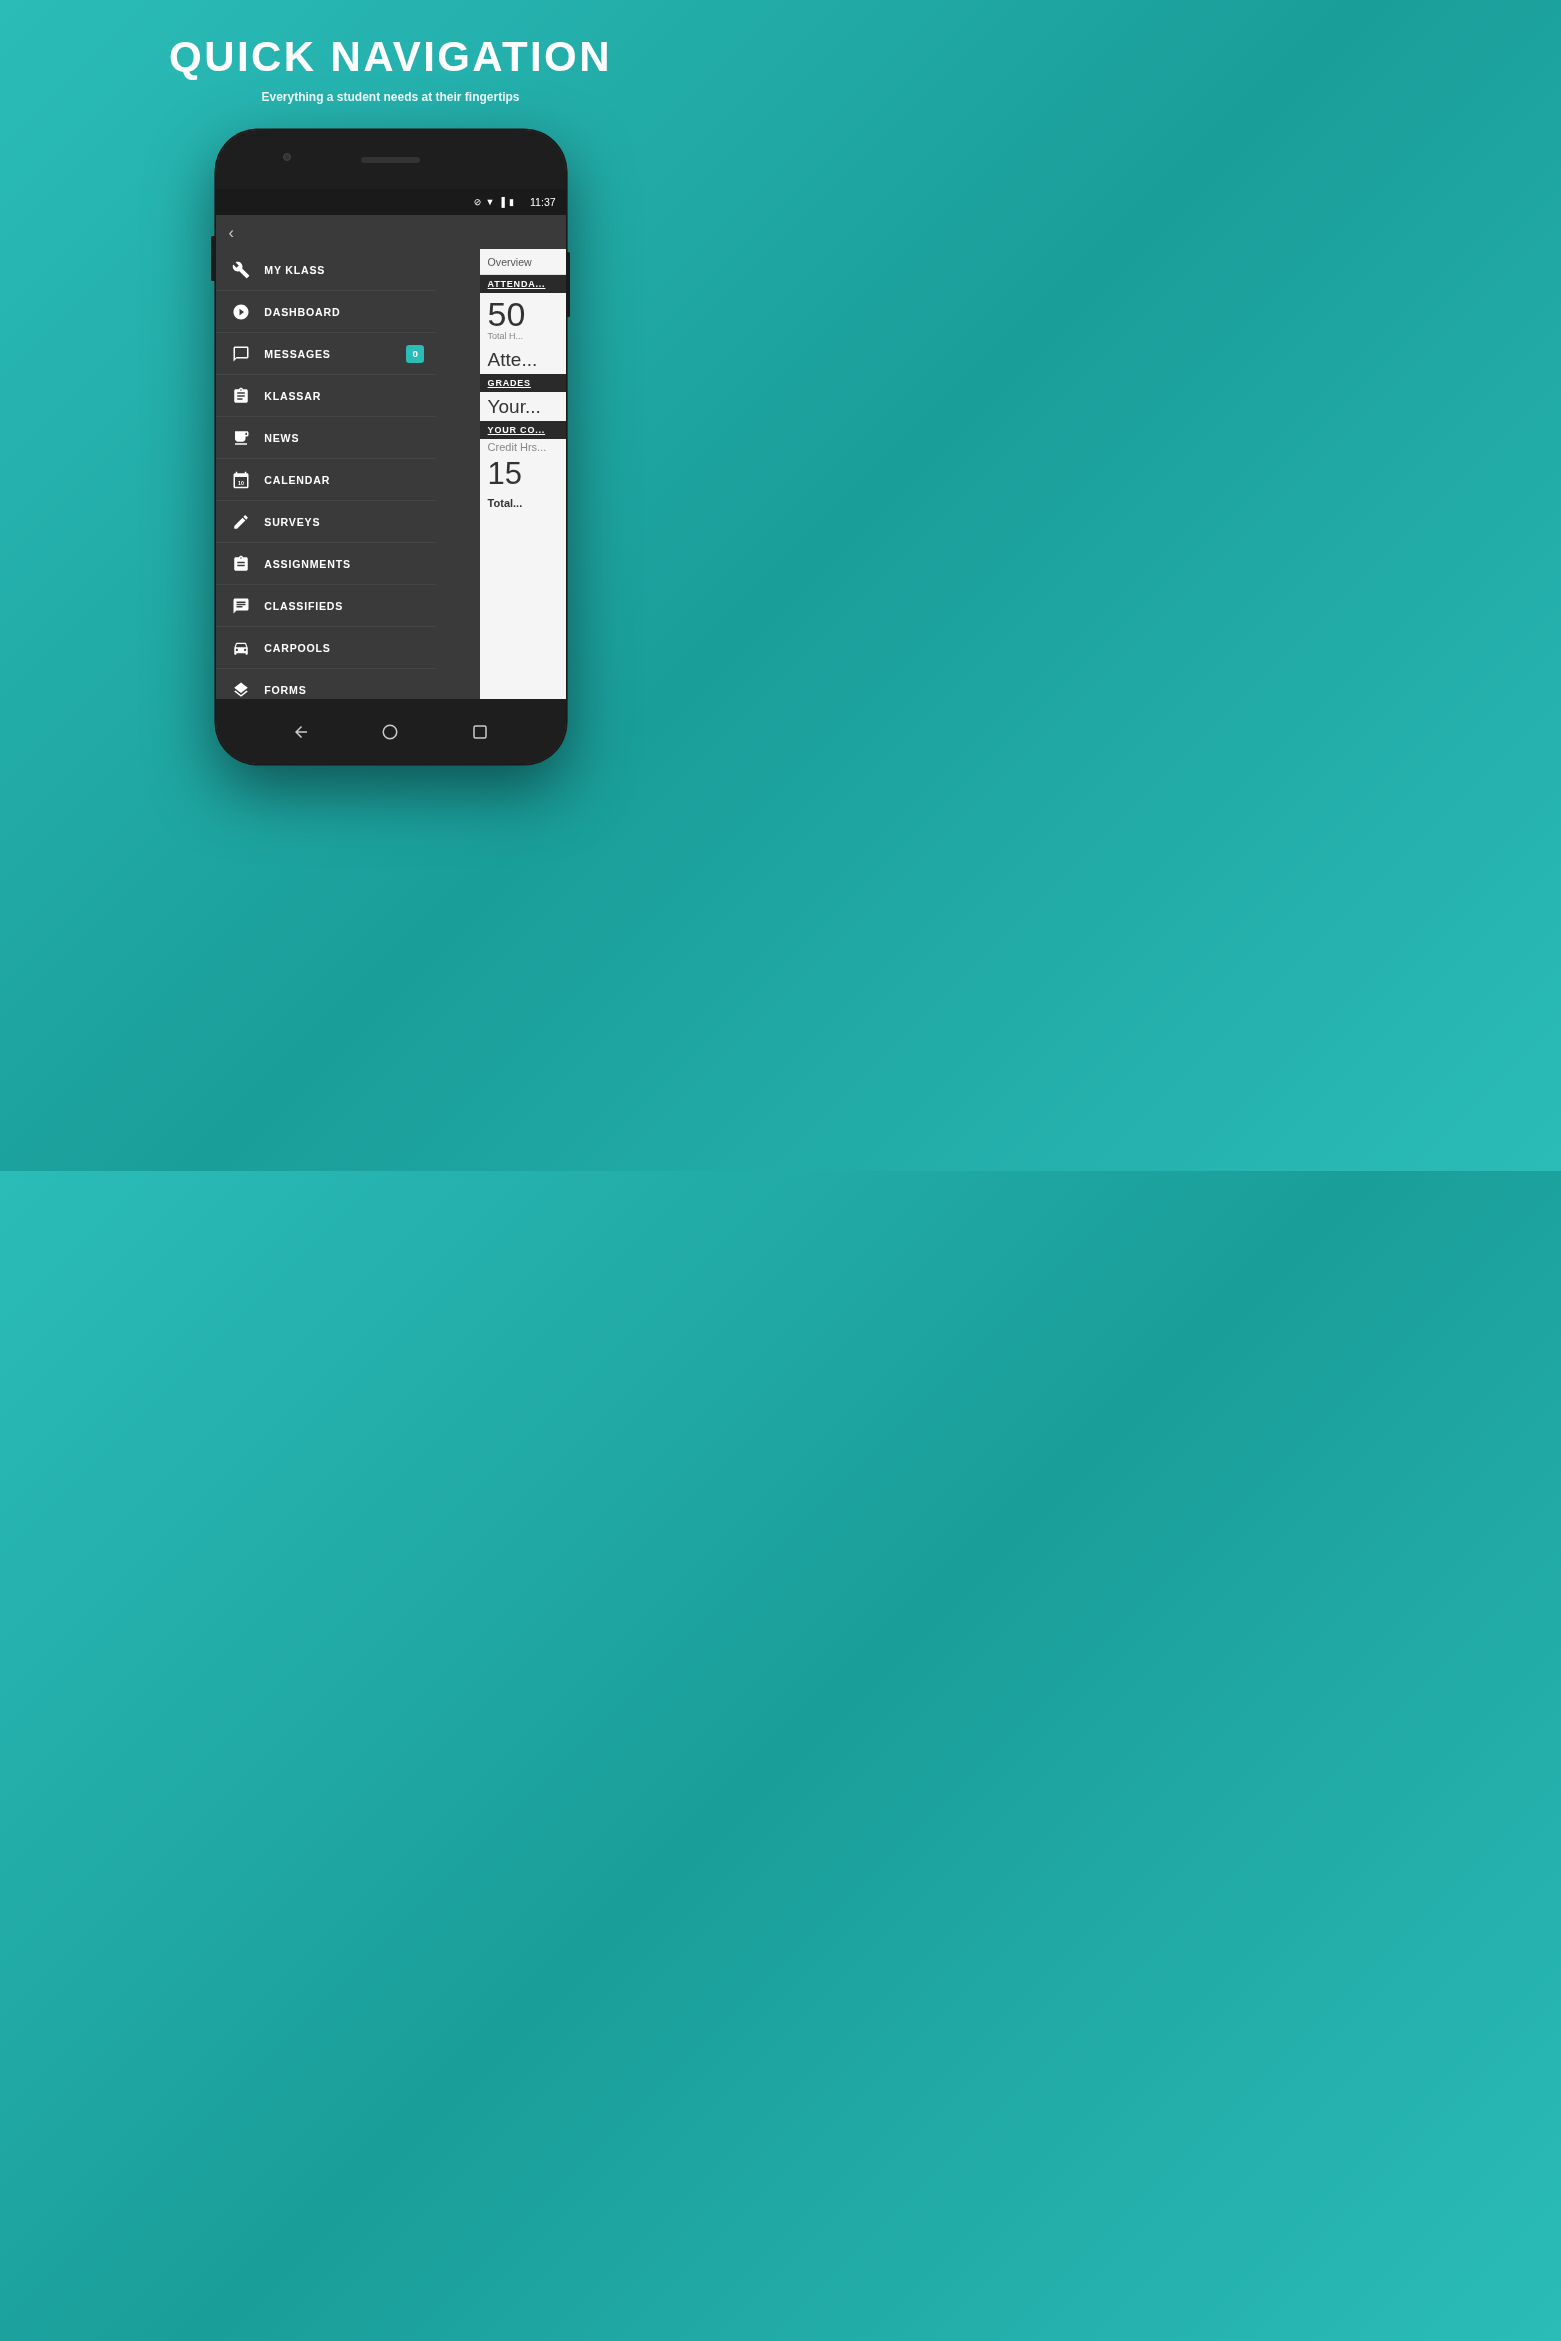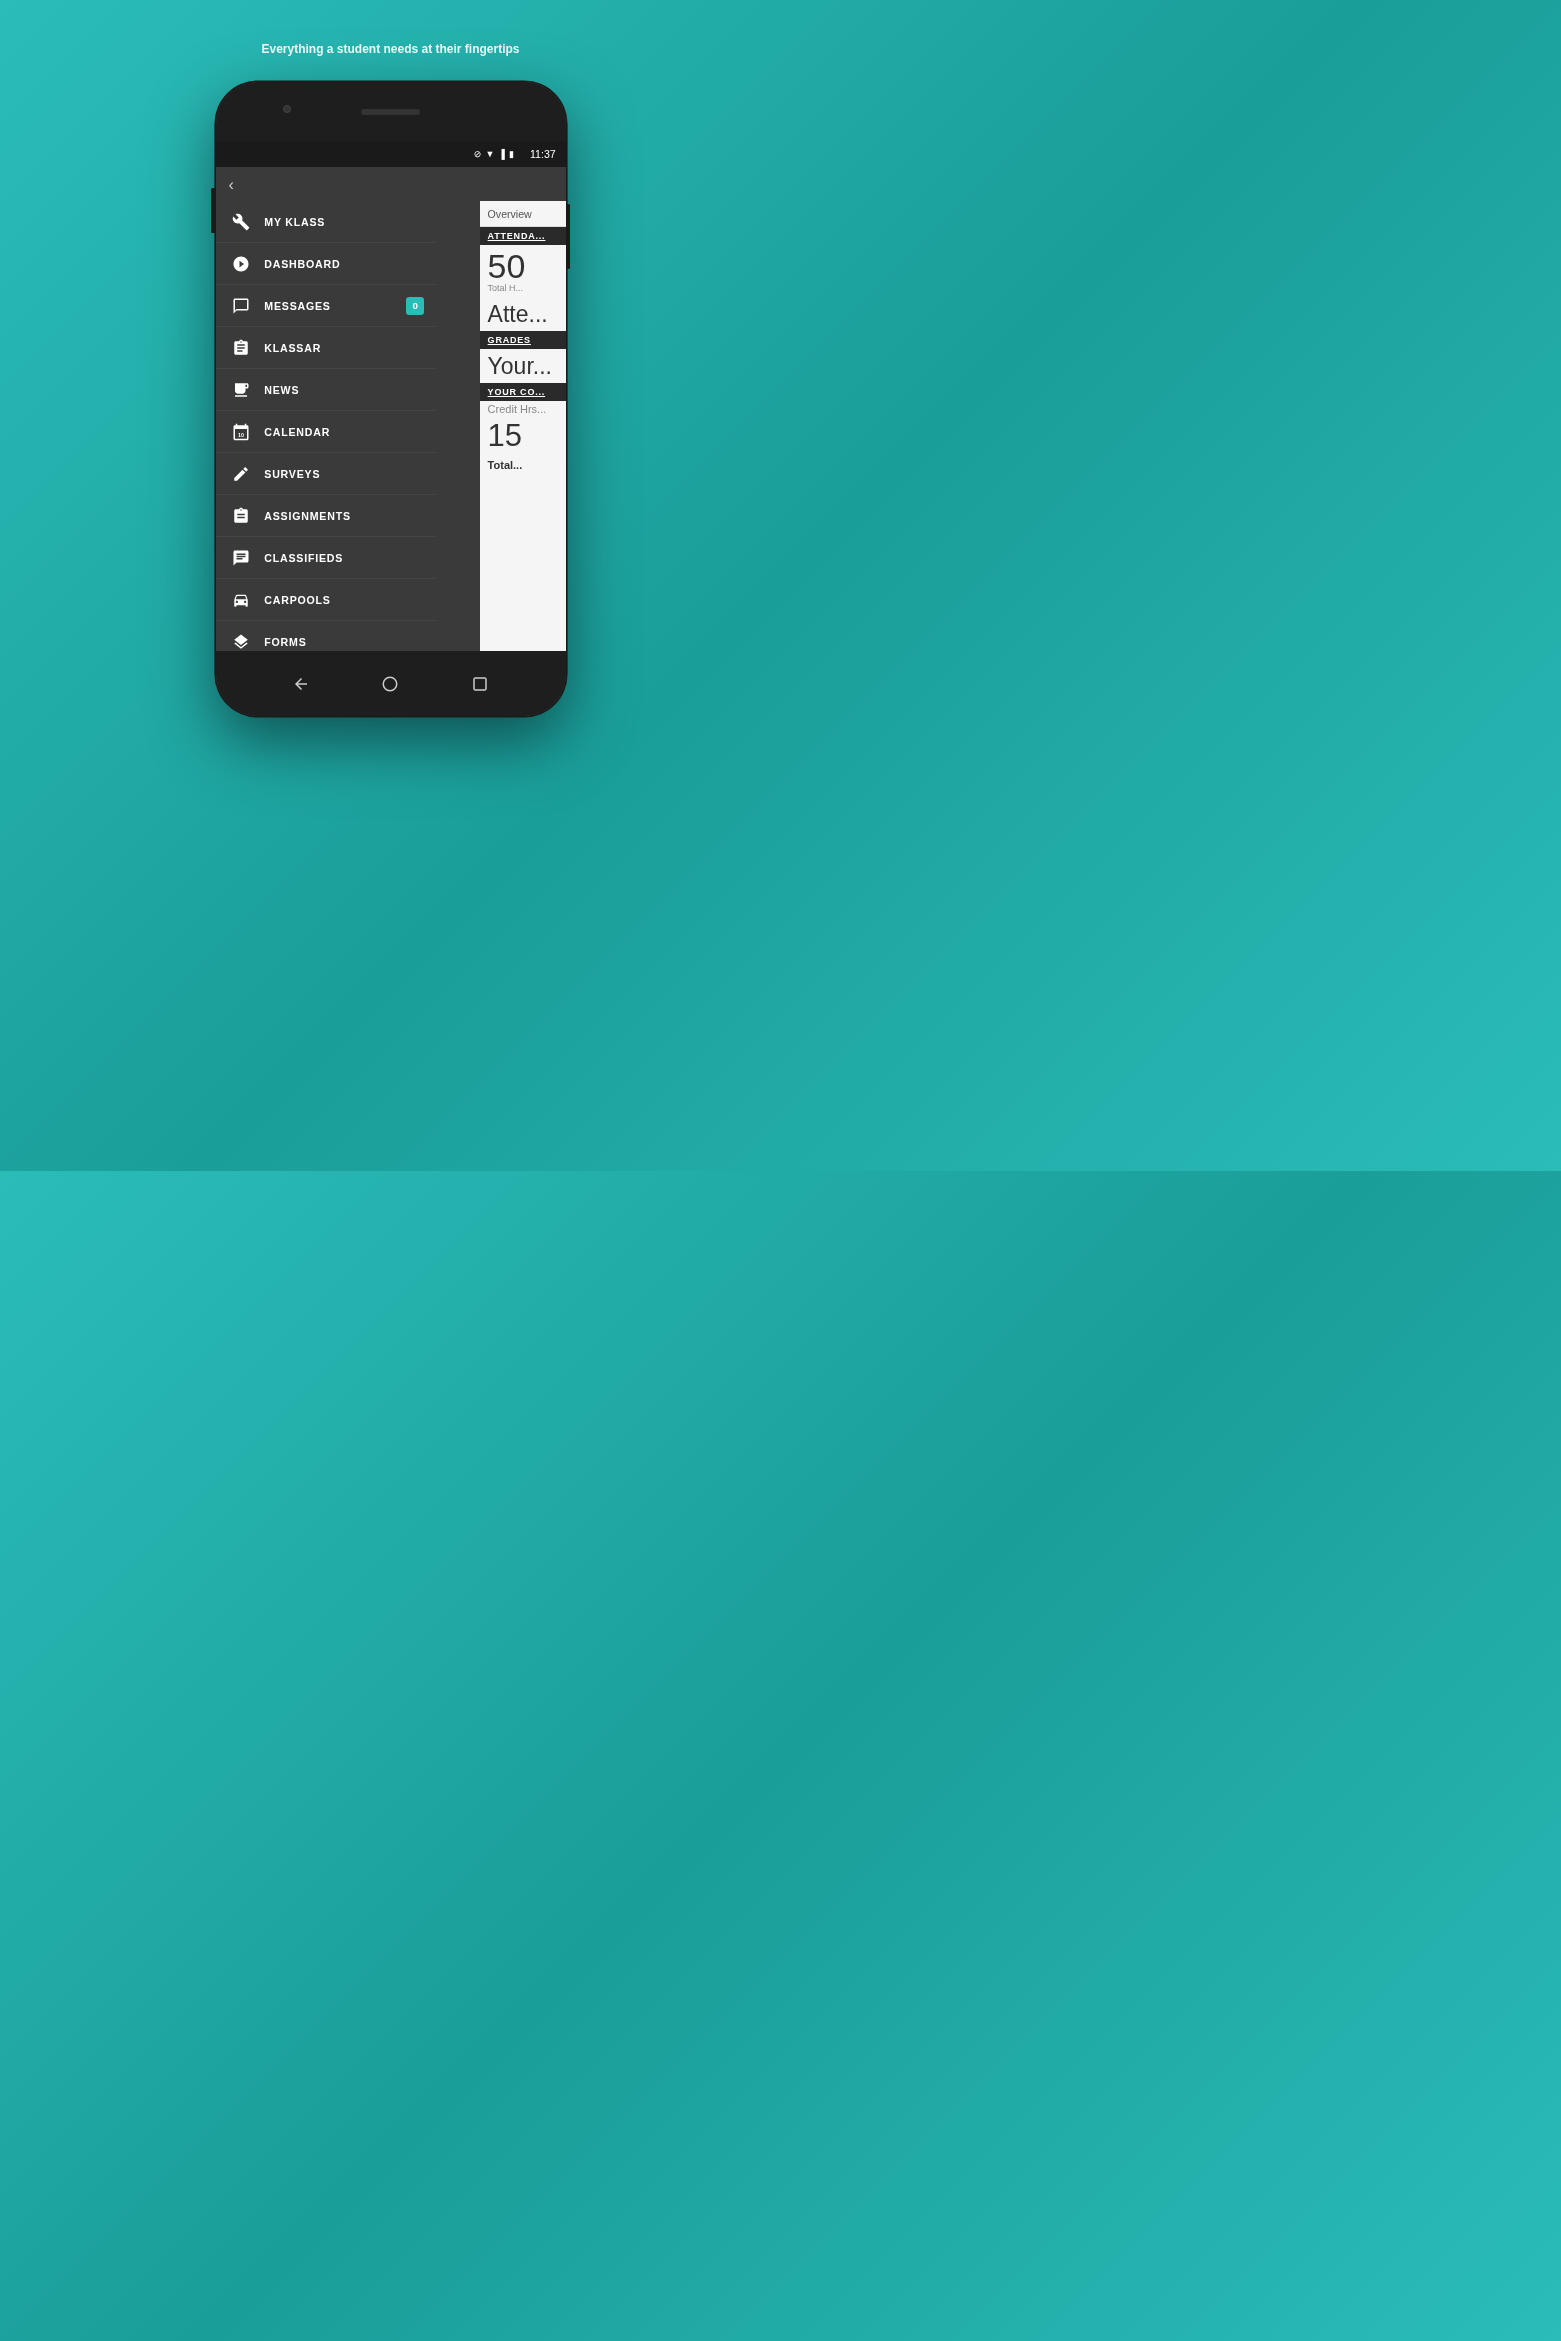--- a/index.html
+++ b/index.html
@@ -236,21 +236,21 @@
       line-height: 1;
     }
 
     .stat-label {
       font-size: 9px;
       color: #888;
       padding: 0 8.1px 4.9px;
     }
 
     .stat-text {
-      font-size: 23px;
+      font-size: 19px;
       font-weight: 300;
       color: #333;
       padding: 3.3px 8.1px;
     }
 
     .credit-label {
       font-size: 11px;
       color: #888;
       padding: 1.6px 8.1px;
     }
@@ -313,20 +313,21 @@
       width: 3.3px;
       height: 65px;
       background: #1a1a1a;
       border-radius: 0 1.6px 1.6px 0;
     }
   </style>
 </head>
 <body>
 
 <div class="page-header">
+  <div class="page-title">QUICK NAVIGATION</div>
   <div class="page-subtitle">Everything a student needs at their fingertips</div>
 </div>
 
 <div class="phone">
 
   <div class="phone-top-bezel">
     <div class="camera"></div>
     <div class="speaker"></div>
   </div>
 

